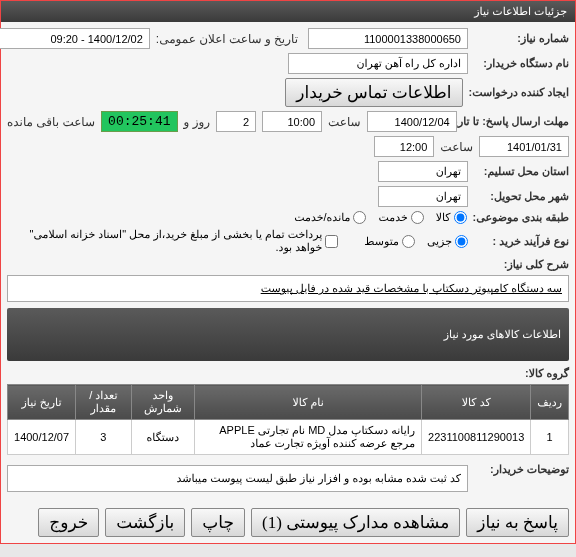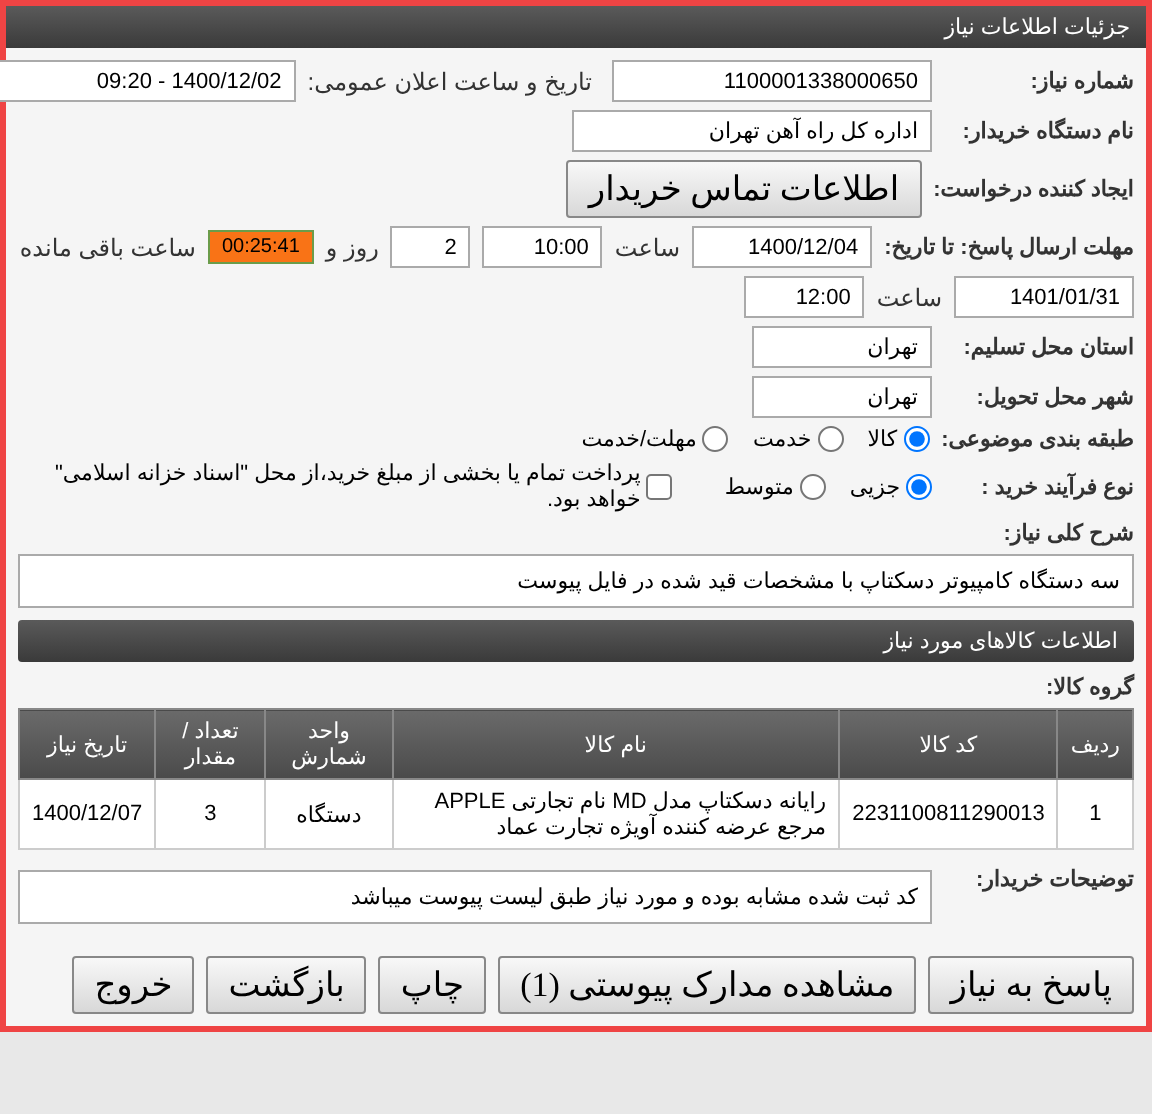--- a/index.html
+++ b/index.html
@@ -5,21 +5,21 @@
 * { margin: 0; padding: 0; box-sizing: border-box; }
 body {
   font-family: Tahoma, Arial, sans-serif;
   font-size: 11px;
   background: #e8e8e8;
   direction: rtl;
   width: 576px;
 }
 .window {
   background: #f5f5f5;
-  border: 3px solid #ef4444;
+  border: 1px solid #ef4444;
 }
 .titlebar {
   background: linear-gradient(#5a5a5a, #3a3a3a);
   color: #fff;
   padding: 4px 8px;
   font-size: 11px;
 }
 .content {
   padding: 6px;
 }
@@ -59,51 +59,53 @@
 .btn {
   background: linear-gradient(#f8f8f8, #d8d8d8);
   border: 1px solid #888;
   padding: 3px 10px;
   font-size: 17px;
   cursor: pointer;
   border-radius: 2px;
   font-family: Tahoma;
 }
 .badge-green {
-  background: #f97316;
+  background: #22c55e;
   border: 1px solid #6b9c4a;
   padding: 2px 6px;
-  font-size: 10px;
+  font-size: 13px;
+  font-family: Liberation Mono, monospace;
 }
 .radio-group {
   display: flex;
   gap: 12px;
   align-items: center;
 }
 .radio-item {
   display: flex;
   align-items: center;
   gap: 3px;
 }
 .radio-item input { margin: 0; }
 .section-header {
   background: linear-gradient(#5a5a5a, #3a3a3a);
   color: #fff;
-  padding: 4px 8px;
+  padding: 20px 8px;
   font-size: 11px;
   margin-top: 6px;
   border-radius: 2px;
 }
 .desc-box {
   background: #fff;
   border: 1px solid #aaa;
   padding: 6px;
   margin-top: 4px;
   font-size: 11px;
   min-height: 24px;
+  text-decoration: underline;
 }
 table {
   width: 100%;
   border-collapse: collapse;
   margin-top: 4px;
   font-size: 11px;
 }
 th {
   background: linear-gradient(#6a6a6a, #4a4a4a);
   color: #fff;
@@ -201,21 +203,21 @@
         <label class="radio-item">
           <input type="radio" name="cat" checked="" style="">
           <span>کالا</span>
         </label>
         <label class="radio-item">
           <input type="radio" name="cat" style="">
           <span>خدمت</span>
         </label>
         <label class="radio-item">
           <input type="radio" name="cat" style="">
-          <span>مهلت/خدمت</span>
+          <span>مانده/خدمت</span>
         </label>
       </div>
     </div>
 
     <div class="row">
       <span class="label">نوع فرآیند خرید :</span>
       <div class="radio-group">
         <label class="radio-item">
           <input type="radio" name="pt" checked="" style="">
           <span>جزیی</span>
@@ -260,21 +262,21 @@
           <td style="text-align:right">رایانه دسکتاپ مدل MD نام تجارتی APPLE مرجع عرضه کننده آویژه تجارت عماد</td>
           <td>دستگاه</td>
           <td>3</td>
           <td>1400/12/07</td>
         </tr>
       </tbody>
     </table>
 
     <div class="row" style="margin-top:8px; align-items:flex-start">
       <span class="label">توضیحات خریدار:</span>
-      <div class="note-box flexgrow">کد ثبت شده مشابه بوده و مورد نیاز طبق لیست پیوست میباشد</div>
+      <div class="note-box flexgrow">کد ثبت شده مشابه بوده و افزار نیاز طبق لیست پیوست میباشد</div>
     </div>
 
   </div>
 
   <div class="foot">
     <button class="btn">پاسخ به نیاز</button>
     <button class="btn">مشاهده مدارک پیوستی (1)</button>
     <button class="btn">چاپ</button>
     <button class="btn">بازگشت</button>
     <button class="btn">خروج</button>

